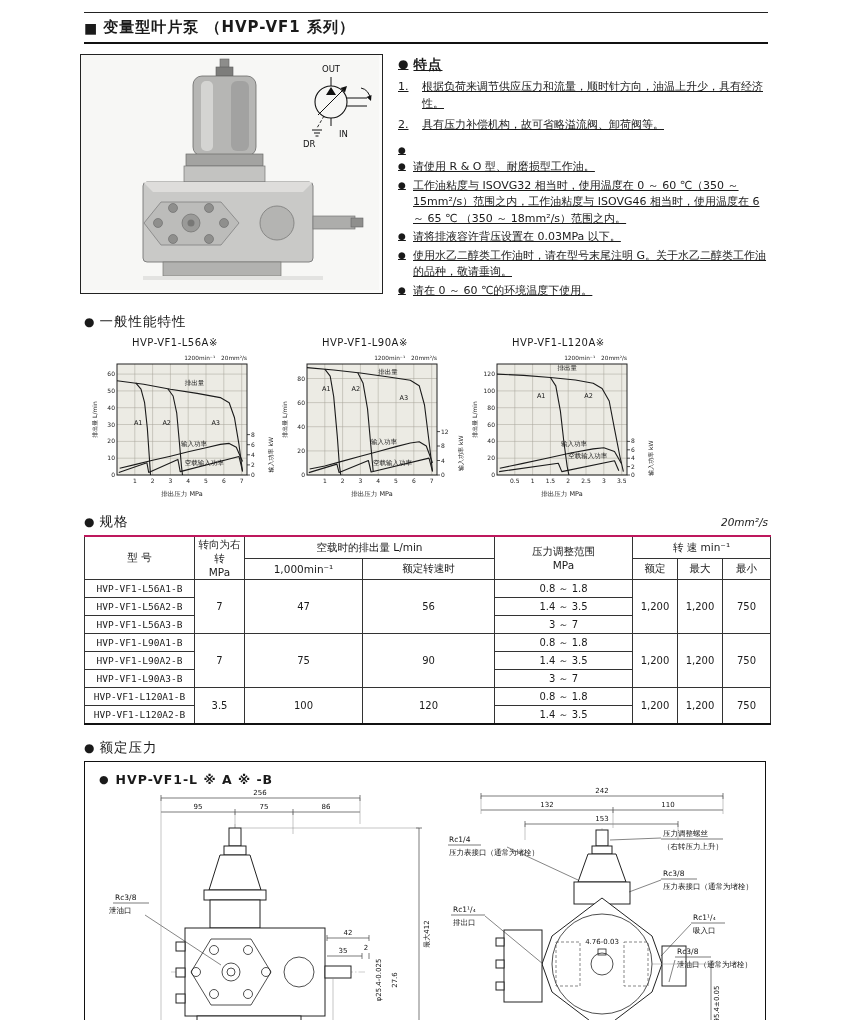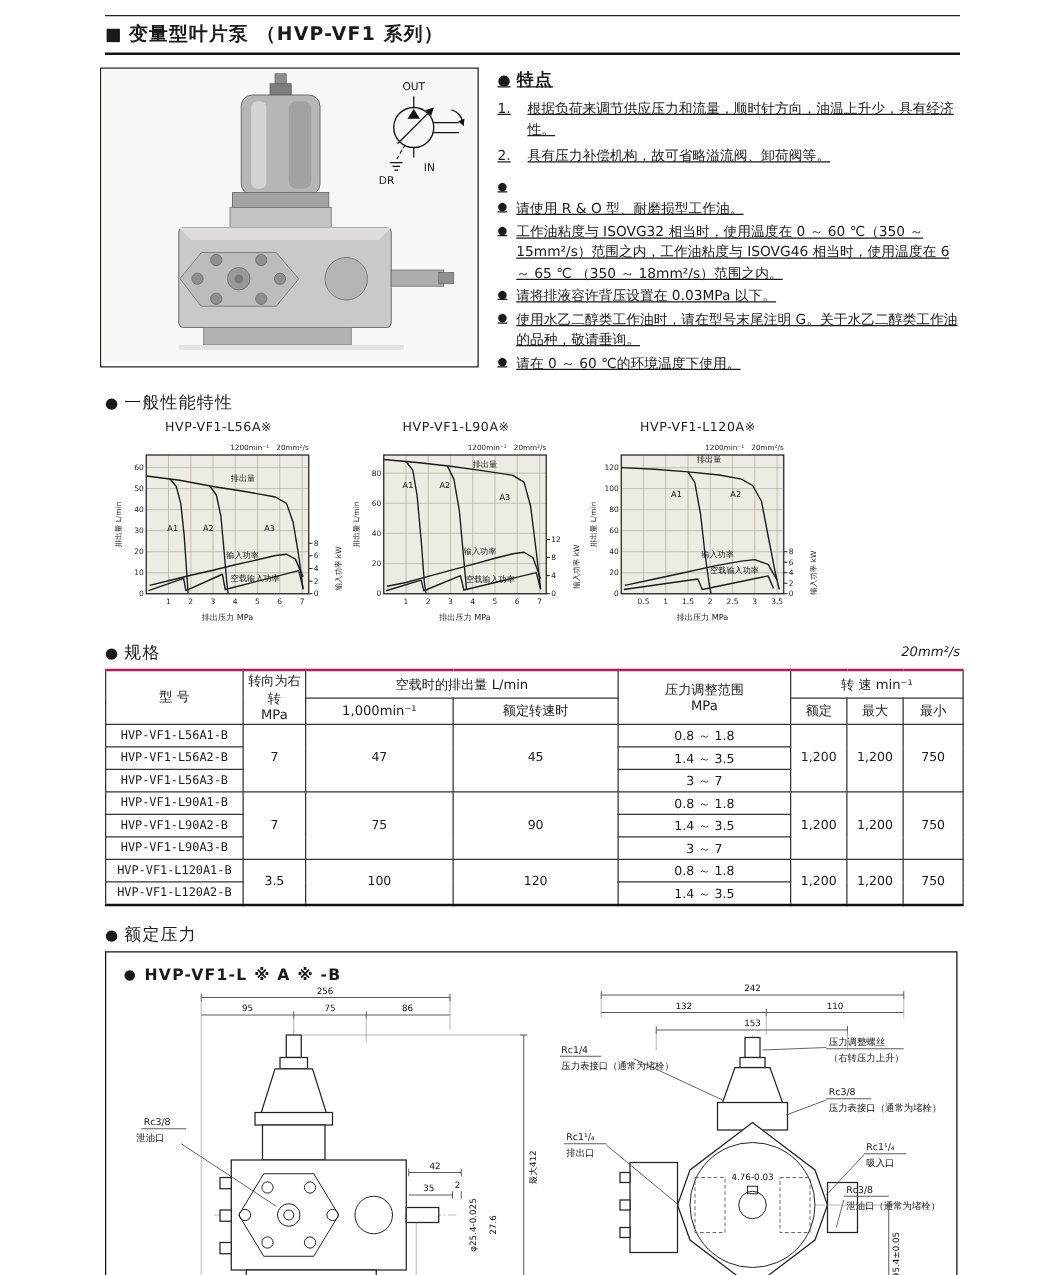--- a/index.html
+++ b/index.html
@@ -371,21 +371,21 @@
         <th>额定</th>
         <th>最大</th>
         <th>最小</th>
       </tr>
     </thead>
     <tbody id="spec-tbody">
           <tr>
             <td class="model">HVP-VF1-L56A1-B</td>
             <td rowspan="3">7</td>
             <td rowspan="3">47</td>
-            <td rowspan="3">45</td>
+            <td rowspan="3">56</td>
             <td>0.8 ～ 1.8</td>
             <td rowspan="3">1,200</td>
             <td rowspan="3">1,200</td>
             <td rowspan="3">750</td>
           </tr>
           <tr>
             <td class="model">HVP-VF1-L56A2-B</td>
             <td>1.4 ～ 3.5</td>
           </tr>
           <tr>

